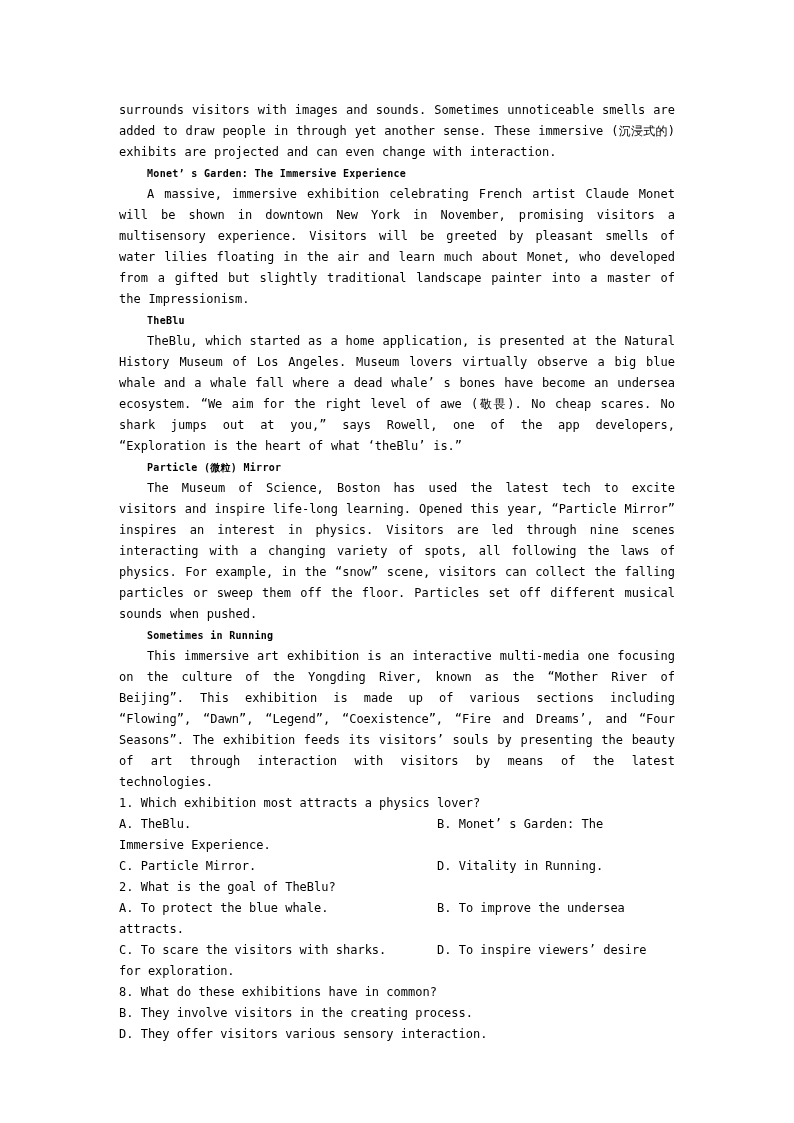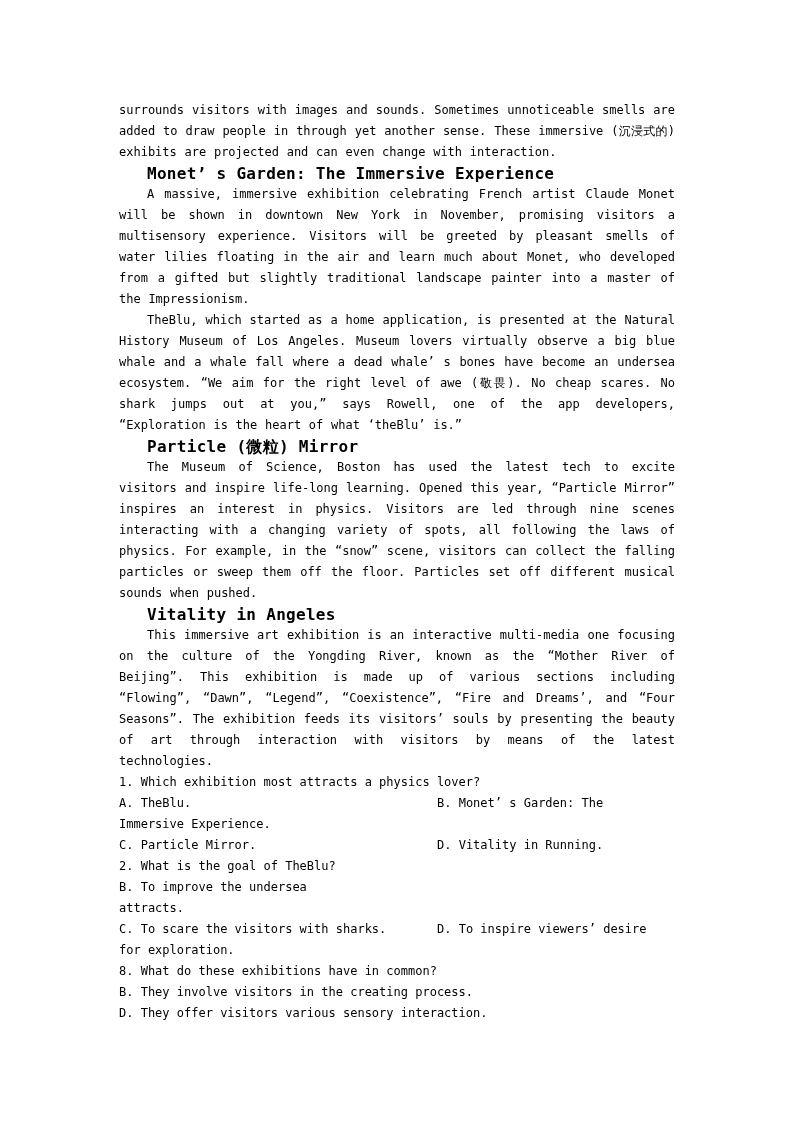--- a/index.html
+++ b/index.html
@@ -19,21 +19,21 @@
   }
   .para {
     margin: 0;
     text-align: justify;
     text-indent: 28px;
     word-spacing: 0.5px;
   }
   .para.no-indent { text-indent: 0; }
   .sec-heading {
     margin: 0;
-    font-size: 16px;
+    font-size: 10px;
     font-weight: bold;
     text-indent: 28px;
     letter-spacing: 0.3px;
   }
   .qline { height: 21px; white-space: nowrap; }
   .qline.two {
     display: grid;
     grid-template-columns: 318px auto;
   }
   .qline span { display: block; }
@@ -41,42 +41,44 @@
 </head>
 <body>
 
 <div class="page">
 
   <p class="para no-indent">surrounds visitors with images and sounds. Sometimes unnoticeable smells are added to draw people in through yet another sense. These immersive (沉浸式的) exhibits are projected and can even change with interaction.</p>
 
   <h3 class="sec-heading">Monet’ s Garden: The Immersive Experience</h3>
   <p class="para">A massive, immersive exhibition celebrating French artist Claude Monet will be shown in downtown New York in November, promising visitors a multisensory experience. Visitors will be greeted by pleasant smells of water lilies floating in the air and learn much about Monet, who developed from a gifted but slightly traditional landscape painter into a master of the Impressionism.</p>
 
+  <h3 class="sec-heading">TheBlu</h3>
   <p class="para">TheBlu, which started as a home application, is presented at the Natural History Museum of Los Angeles. Museum lovers virtually observe a big blue whale and a whale fall where a dead whale’ s bones have become an undersea ecosystem. “We aim for the right level of awe (敬畏). No cheap scares. No shark jumps out at you,” says Rowell, one of the app developers, “Exploration is the heart of what ‘theBlu’ is.”</p>
 
   <h3 class="sec-heading">Particle (微粒) Mirror</h3>
   <p class="para">The Museum of Science, Boston has used the latest tech to excite visitors and inspire life-long learning. Opened this year, “Particle Mirror” inspires an interest in physics. Visitors are led through nine scenes interacting with a changing variety of spots, all following the laws of physics. For example, in the “snow” scene, visitors can collect the falling particles or sweep them off the floor. Particles set off different musical sounds when pushed.</p>
 
-  <h3 class="sec-heading">Vitality in Angeles</h3>
+  <h3 class="sec-heading">Sometimes in Running</h3>
   <p class="para">This immersive art exhibition is an interactive multi-media one focusing on the culture of the Yongding River, known as the “Mother River of Beijing”. This exhibition is made up of various sections including “Flowing”, “Dawn”, “Legend”, “Coexistence”, “Fire and Dreams’, and “Four Seasons”. The exhibition feeds its visitors’ souls by presenting the beauty of art through interaction with visitors by means of the latest technologies.</p>
 
   <div>
     <div class="qline">1. Which exhibition most attracts a physics lover?</div>
     <div class="qline two">
       <span>A. TheBlu.</span>
       <span>B. Monet’ s Garden: The</span>
     </div>
     <div class="qline">Immersive Experience.</div>
     <div class="qline two">
       <span>C. Particle Mirror.</span>
       <span>D. Vitality in Running.</span>
     </div>
 
     <div class="qline">2. What is the goal of TheBlu?</div>
     <div class="qline two">
+      <span>A. To protect the blue whale.</span>
       <span>B. To improve the undersea</span>
     </div>
     <div class="qline">attracts.</div>
     <div class="qline two">
       <span>C. To scare the visitors with sharks.</span>
       <span>D. To inspire viewers’ desire</span>
     </div>
     <div class="qline">for exploration.</div>
 
     <div class="qline">8. What do these exhibitions have in common?</div>

